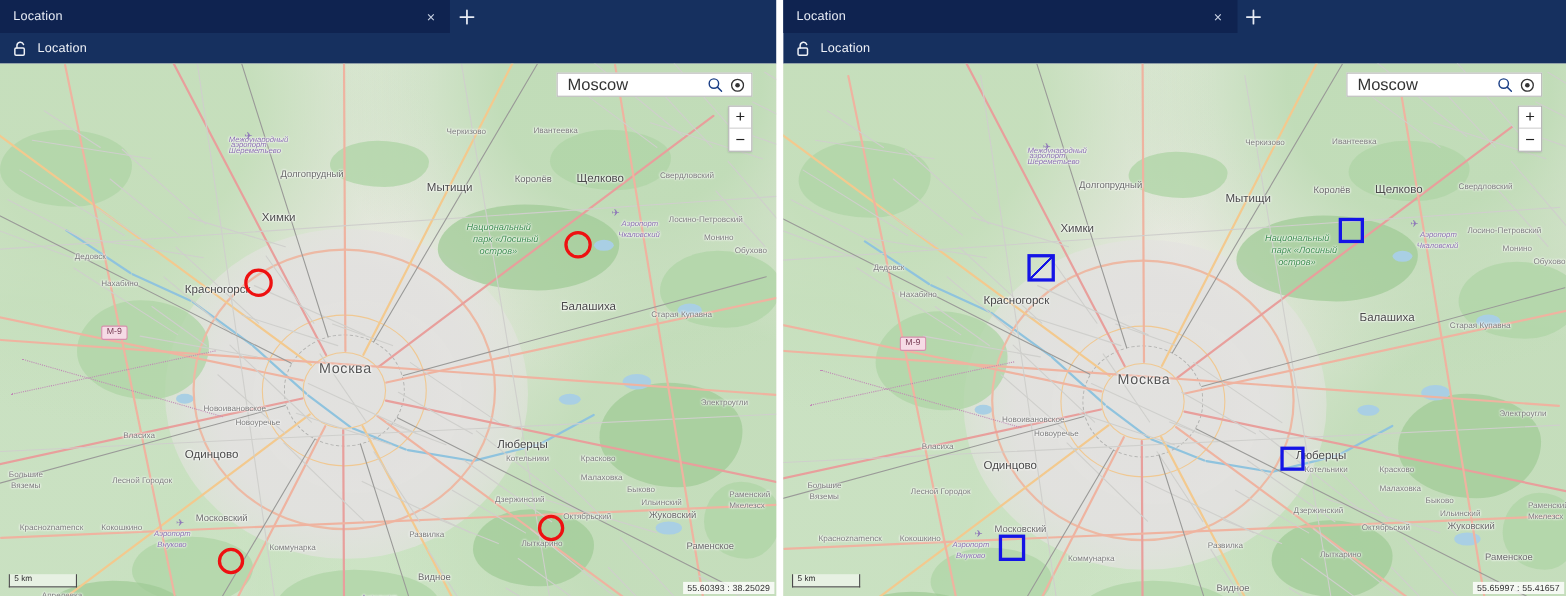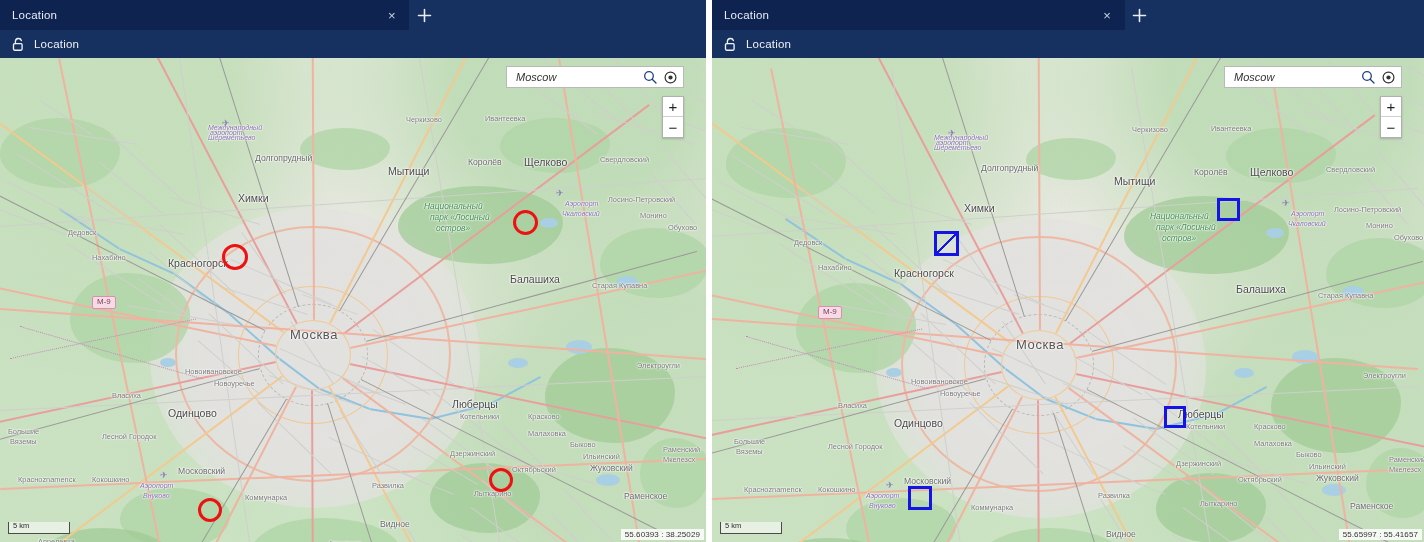--- a/index.html
+++ b/index.html
@@ -129,24 +129,23 @@
     background:linear-gradient(to bottom right, transparent calc(50% - 1px), #1414e6 calc(50% - 1px), #1414e6 calc(50% + 1px), transparent calc(50% + 1px));
   }
 
   
   .searchbox {
     position:absolute; top:8px; height:22px;
     background:#fff; border:1px solid #b9b9b9;
     display:flex; align-items:center; padding:0 6px 0 9px; gap:7px;
   }
   .searchbox input {
-    border:0; outline:0; flex:1; font-size:11px; color:#333;
+    border:0; outline:0; flex:1; font-size:15px; color:#333;
     font-family:"Liberation Sans", sans-serif; background:transparent;
     min-width:0;
-    font-style:italic;
   }
   .searchbox .ic { flex:0 0 auto; display:flex; align-items:center; }
 
   .zoomctl {
     position:absolute; width:22px; background:#fff;
     border:1px solid #b0b0b0; box-shadow:0 1px 2px rgba(0,0,0,.18);
   }
   .zoomctl div {
     height:20px; display:flex; align-items:center; justify-content:center;
     font-size:15px; color:#222; font-family:"Liberation Sans", sans-serif;

